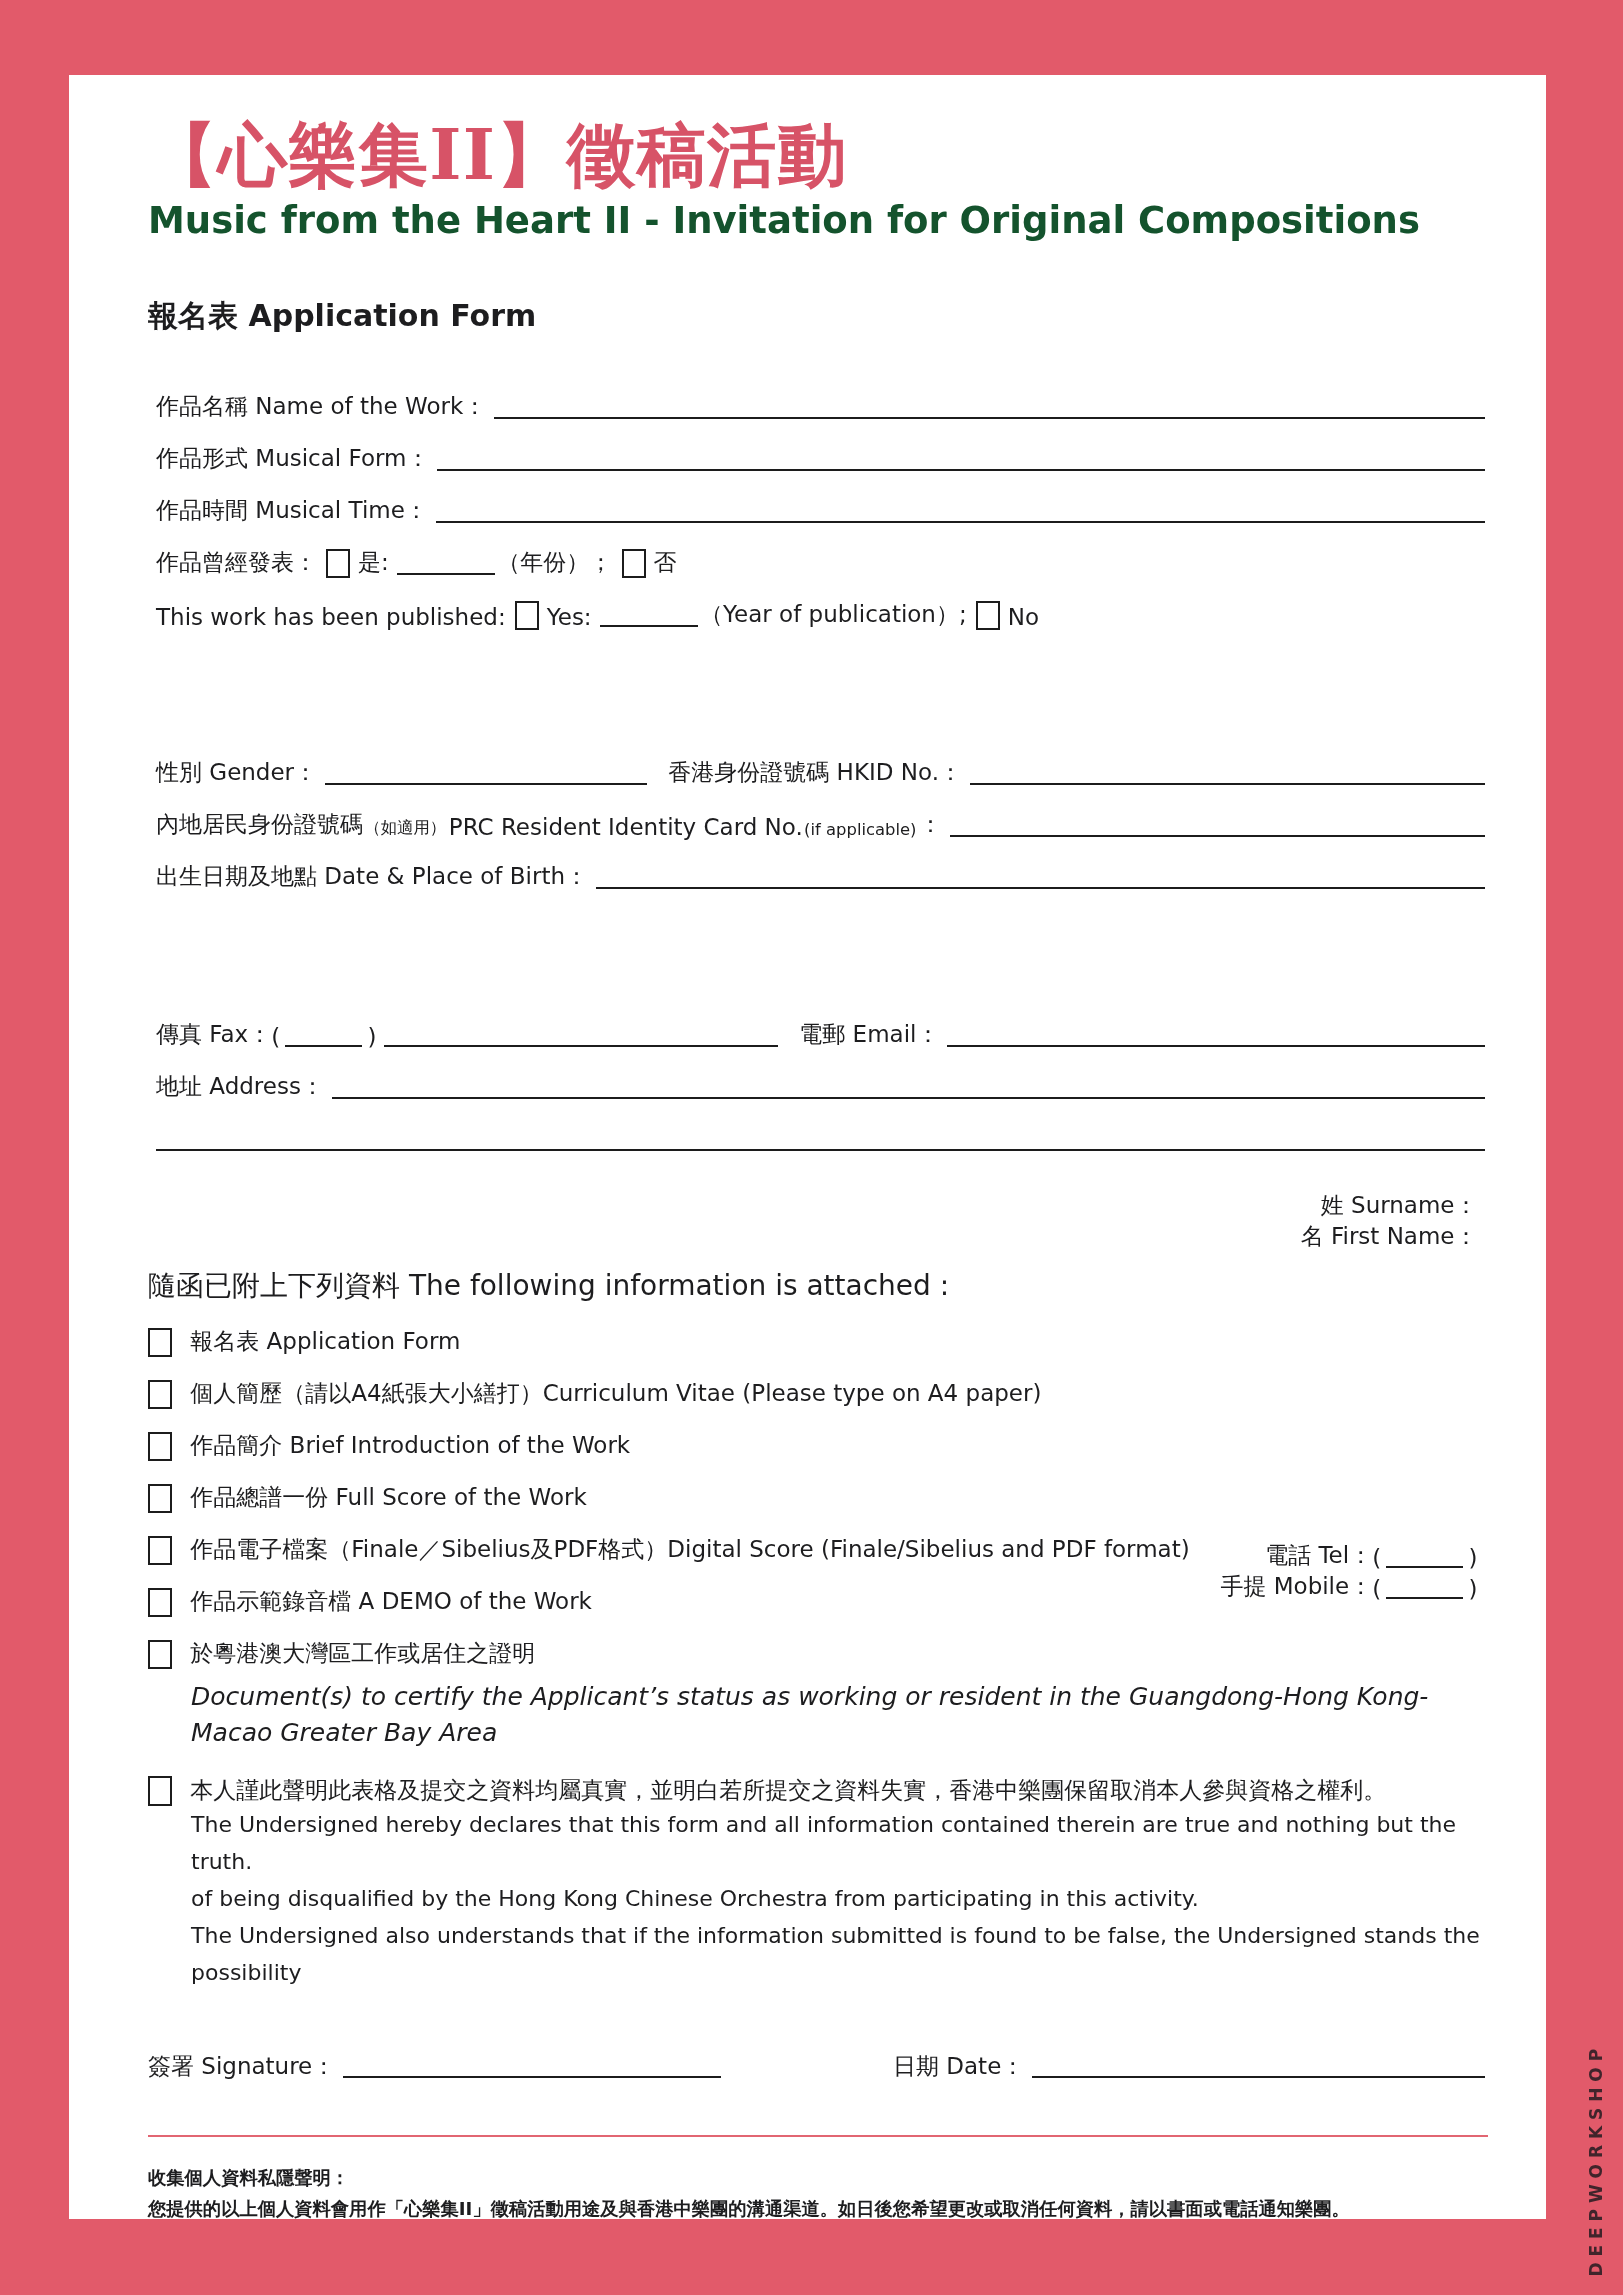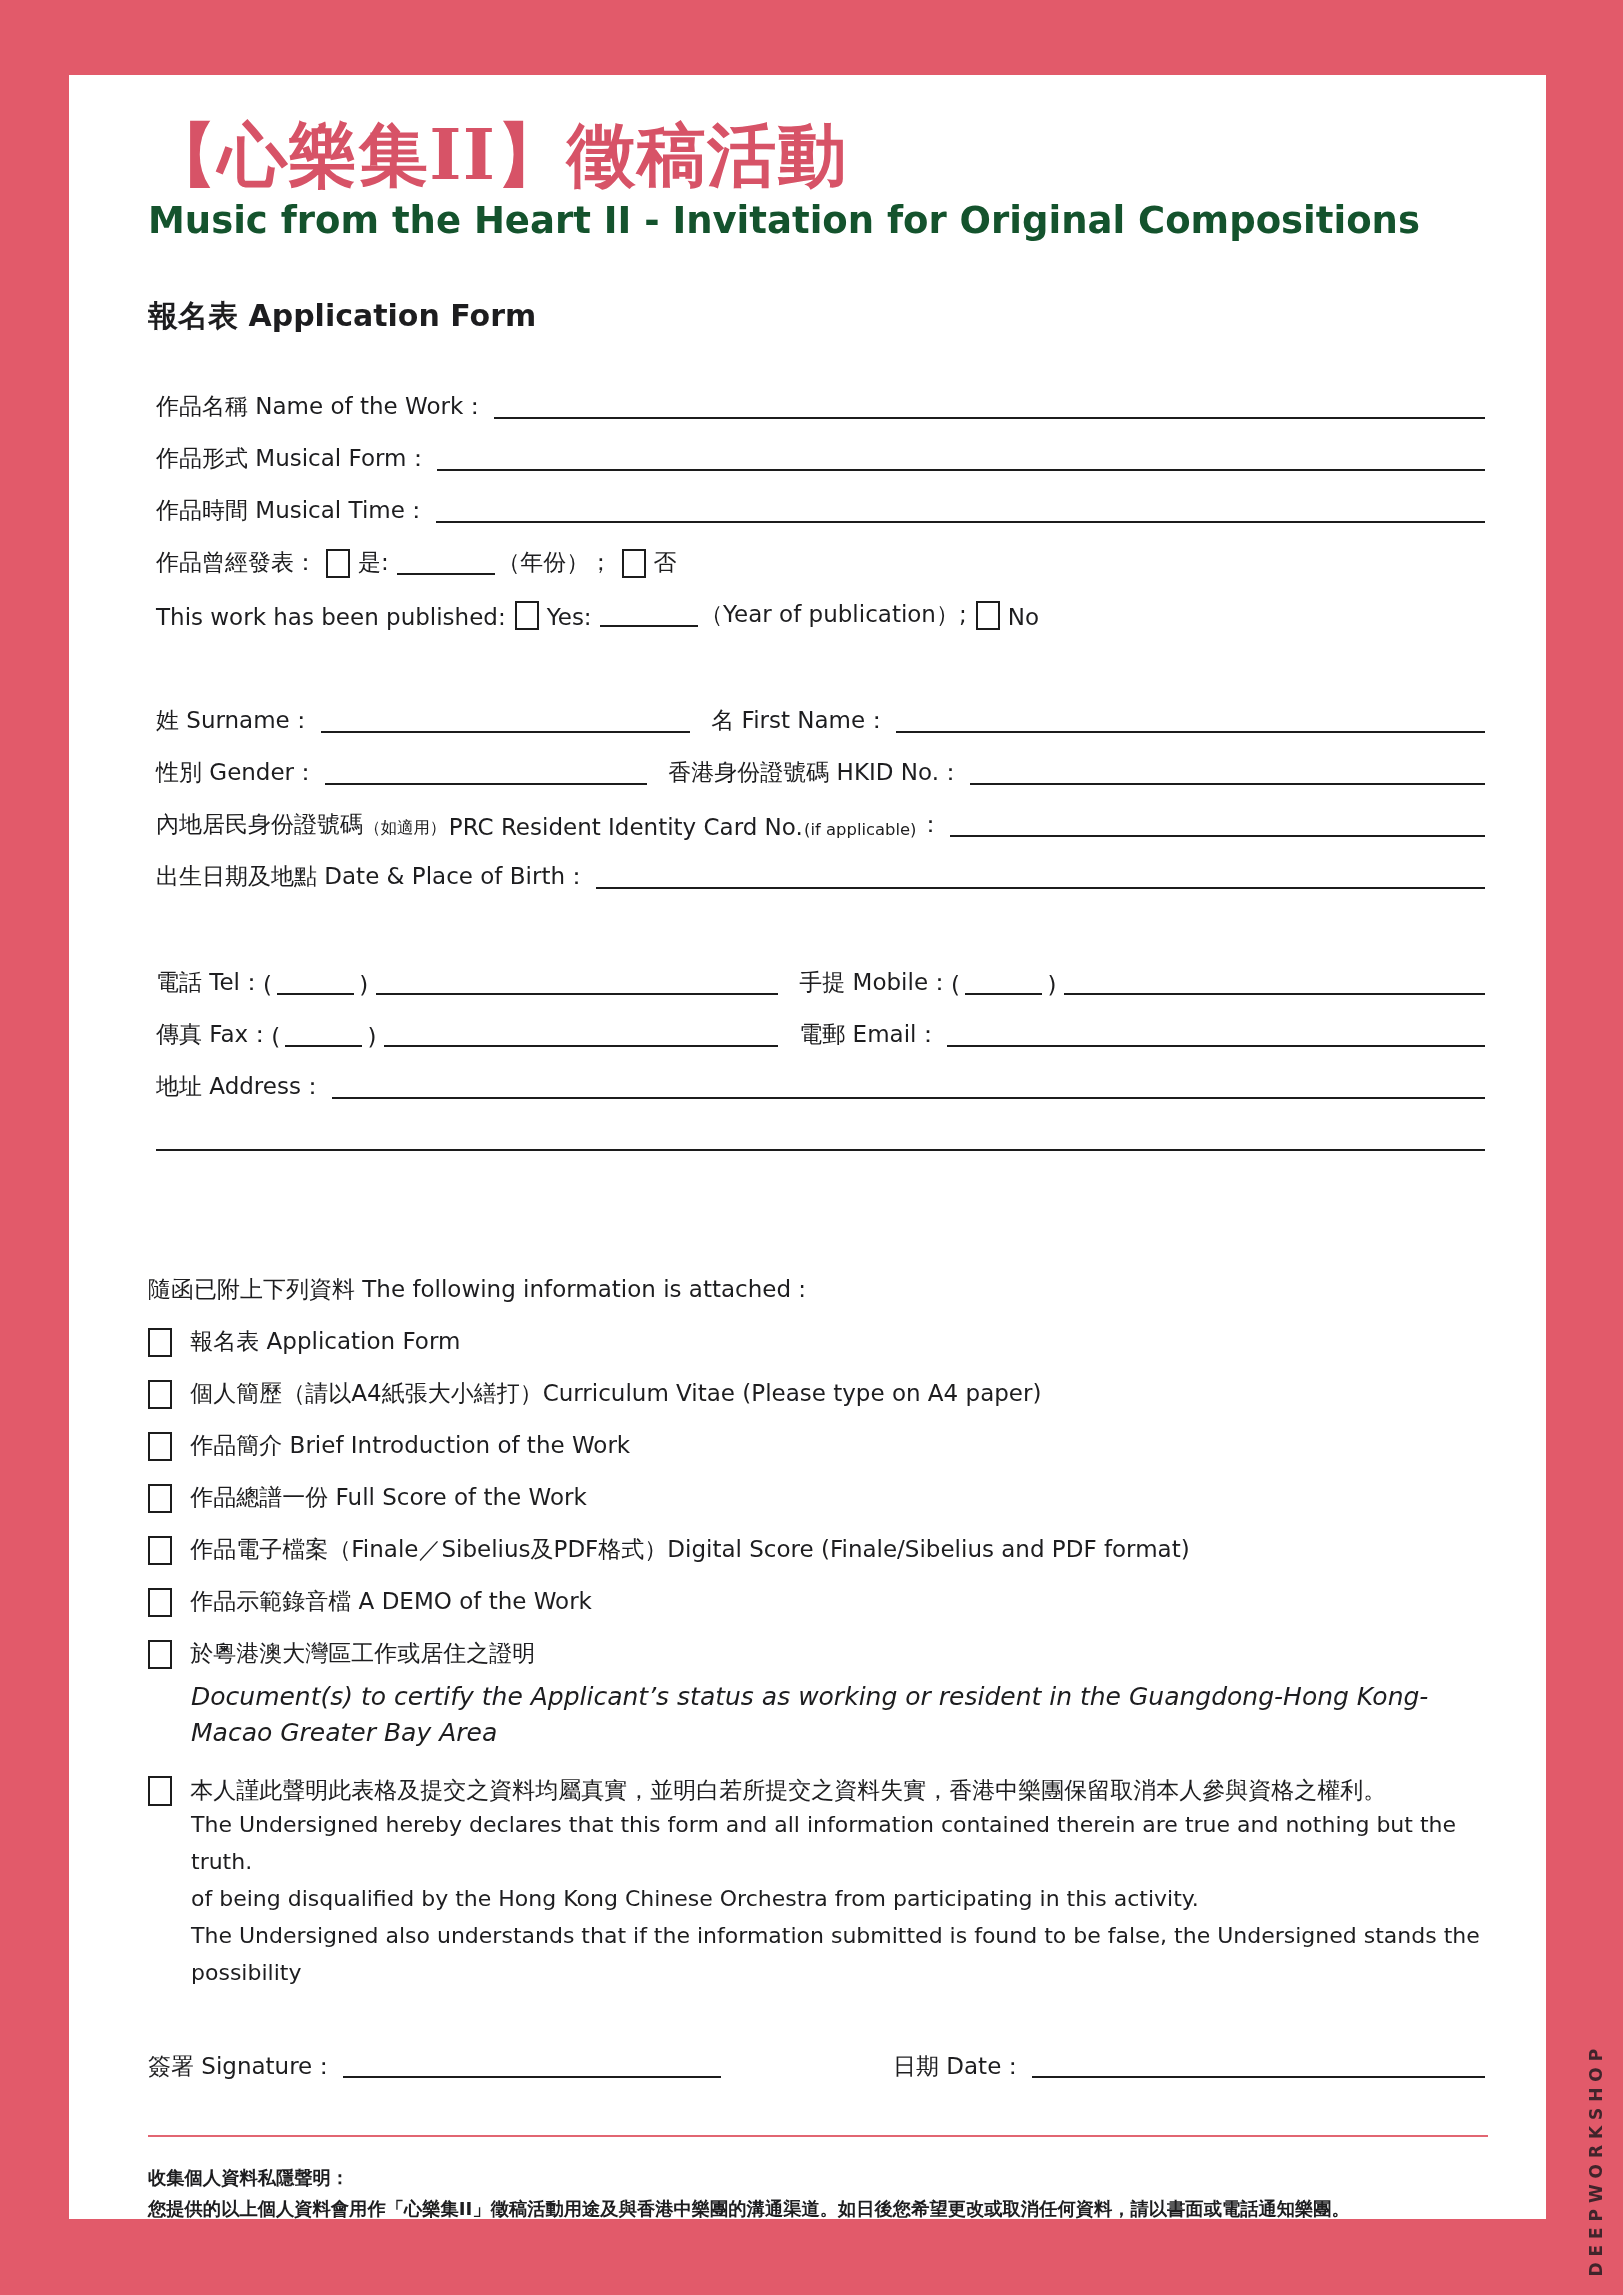--- a/index.html
+++ b/index.html
@@ -20,37 +20,37 @@
     letter-spacing:1.3px;margin-top:8px;white-space:nowrap;
   }
   .title .roman{font-family:"DejaVu Serif","Liberation Serif",serif;font-weight:bold;}
   .subtitle{
     color:#14532d;font-size:37px;font-weight:bold;margin-top:5.2px;white-space:nowrap;
   }
   .section-heading{font-size:30px;font-weight:bold;margin-top:54px;}
   
   .fields{margin-top:33px;margin-left:8px;}
   .frow{display:flex;align-items:flex-end;height:52px;font-size:23px;}
-  .frow.mt-lg{margin-top:54px;}
+  .frow.mt-lg{margin-top:54px;flex-direction:column;}
   .lbl{white-space:nowrap;}
   .small{font-size:16.4px;white-space:nowrap;padding:0 2.6px 1.3px 1.3px;}
   .line{flex:1;border-bottom:2px solid #1c1c1c;margin:0 2.6px 3.9px 7.9px;height:0.7px;}
   .line.short{flex:0 0 98px;}
   .line.area{flex:0 0 77px;margin:0 5.2px 3.9px 5.2px;}
   .cbx{
     display:inline-block;box-sizing:border-box;width:24px;height:29.4px;
     border:2px solid #1c1c1c;background:#fff;margin:0 7.9px 0 9.2px;flex:0 0 auto;
   }
   .col{display:flex;align-items:flex-end;}
   .c1-surname{flex:0 0 537px;}
   .c1-gender{flex:0 0 494px;}
   .c1-tel{flex:0 0 625px;}
   .c2{flex:1;margin-left:18.3px;}
   
-  .attach-heading{margin-top:99px;font-size:23px;display:flex;align-items:flex-end;height:52px;}
+  .attach-heading{margin-top:99px;font-size:28px;display:flex;align-items:flex-end;height:52px;}
   .item{display:flex;align-items:flex-end;height:52px;font-size:23px;}
   .item .cbx{margin:0 18.3px 0 0;}
   .item-sub{font-size:25px;margin:9.2px 0 0 43px;line-height:1.45;font-style:italic;}
   .decl{margin-top:2.6px;}
   .decl-en{font-size:22px;line-height:37px;margin-left:43px;}
   
   .sig-row{display:flex;align-items:flex-start;height:54px;font-size:23px;margin-top:60px;}
   .sig-c1{flex:0 0 576px;display:flex;align-items:flex-end;}
   .sig-gap{flex:0 0 169px;}
   .sig-c2{flex:1;display:flex;align-items:flex-end;}

